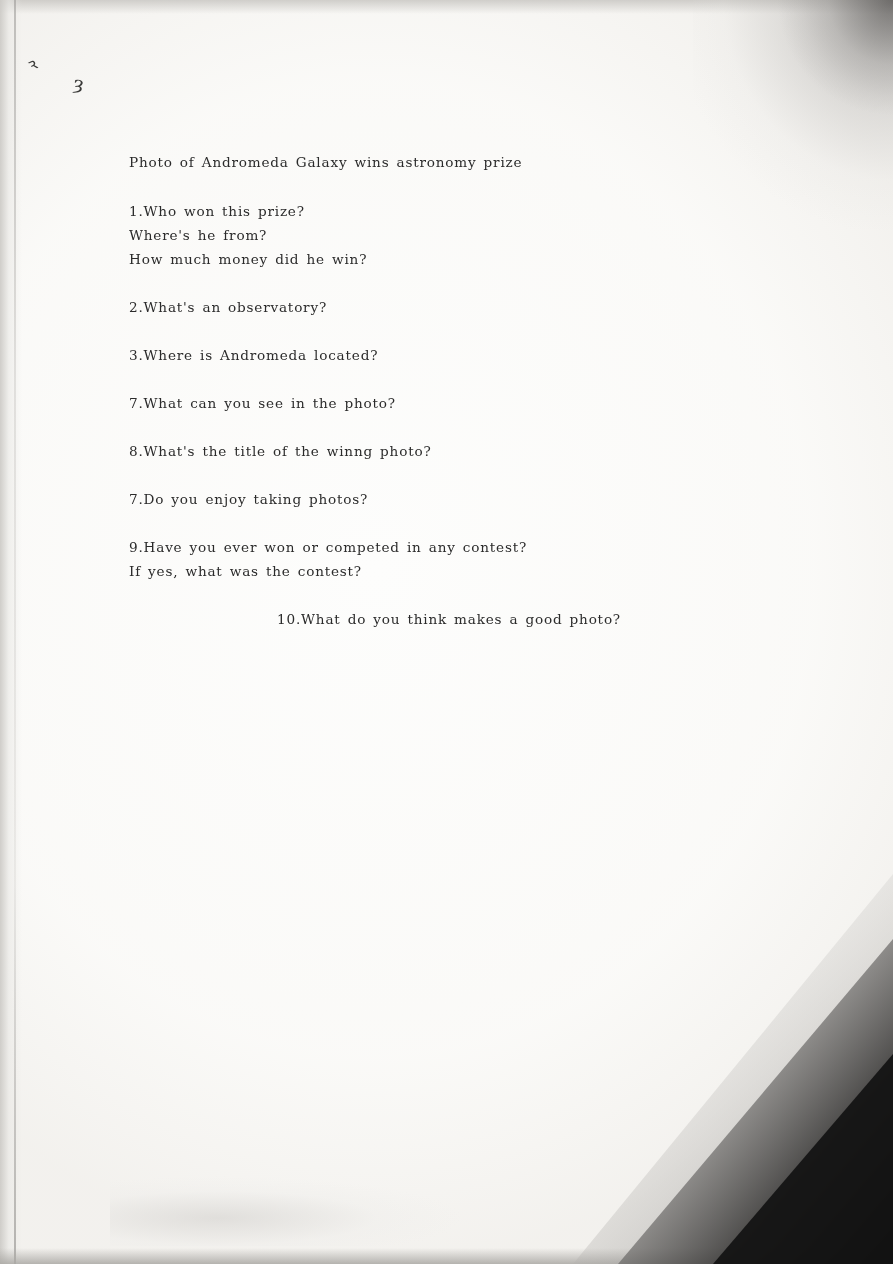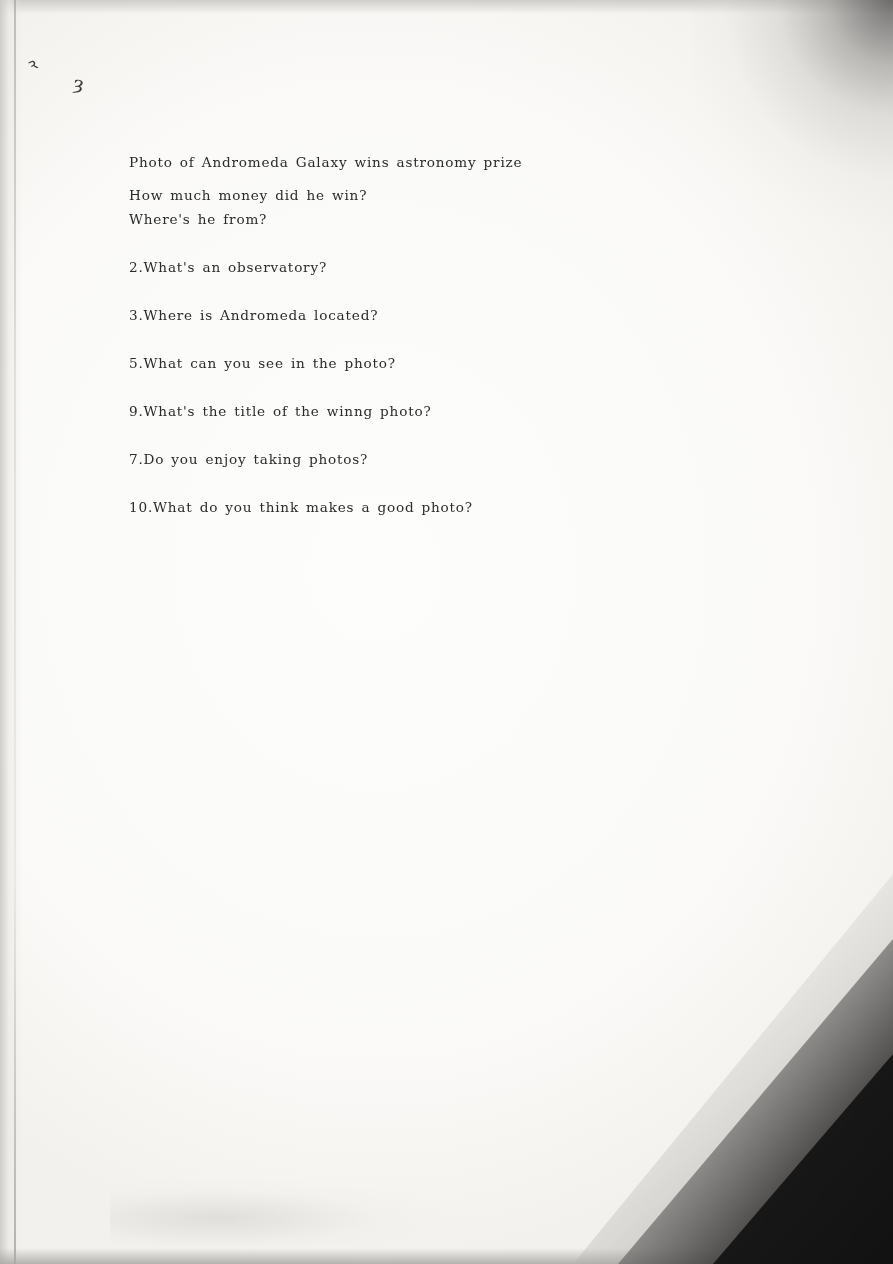--- a/index.html
+++ b/index.html
@@ -127,27 +127,27 @@
     color: #2b2b2b;
     font-family: "DejaVu Serif", serif;
     font-size: 13.6px;
     letter-spacing: 0.8px;
     word-spacing: 2px;
     line-height: 24px;
   }
   .blk {
     margin-bottom: 24px;
   }
-  .blk:last-child { margin-bottom: 0; }
+  .blk:last-child { margin-bottom: 0; text-align: center; }
   .ln {
     white-space: pre;
     display: block;
   }
   .title {
-    margin-bottom: 9px;
+    margin-bottom: 25px;
   }
 </style>
 </head>
 <body>
 
 <div id="page-surface">
 
   <div class="scan-tint"></div>
   <div class="edge-top"></div>
   <div class="edge-left"></div>
@@ -180,45 +180,50 @@
 
   <span class="mark mark-1">ꝛ</span>
   <span class="mark mark-2">ȝ</span>
 
   <div id="doc-text">
     <div class="blk title">
       <span class="ln">Photo of Andromeda Galaxy wins astronomy prize</span>
     </div>
 
     <div class="blk">
+      <span class="ln">1.Who won this prize?</span>
+      <span class="ln">Where's he from?</span>
       <span class="ln">How much money did he win?</span>
-      <span class="ln">Where's he from?</span>
     </div>
 
     <div class="blk">
       <span class="ln">2.What's an observatory?</span>
     </div>
 
     <div class="blk">
       <span class="ln">3.Where is Andromeda located?</span>
     </div>
 
 
     <div class="blk">
-      <span class="ln">5.What can you see in the photo?</span>
-    </div>
-
-    <div class="blk">
-      <span class="ln">9.What's the title of the winng photo?</span>
+      <span class="ln">7.What can you see in the photo?</span>
+    </div>
+
+    <div class="blk">
+      <span class="ln">8.What's the title of the winng photo?</span>
     </div>
 
     <div class="blk">
       <span class="ln">7.Do you enjoy taking photos?</span>
     </div>
 
 
+    <div class="blk">
+      <span class="ln">9.Have you ever won or competed in any contest?</span>
+      <span class="ln">If yes, what was the contest?</span>
+    </div>
 
     <div class="blk">
       <span class="ln">10.What do you think makes a good photo?</span>
     </div>
   </div>
 
 </div>
 
 </body></html>

